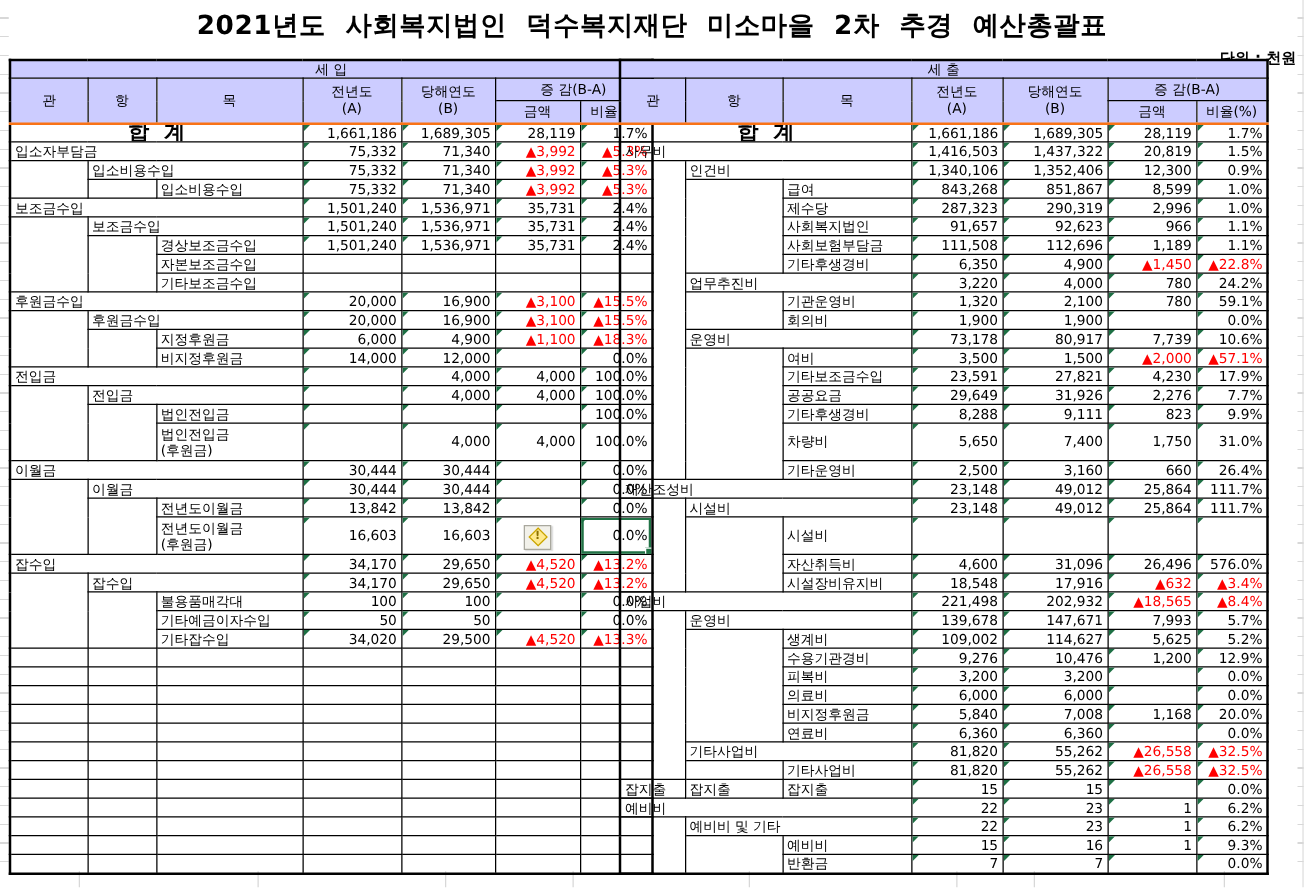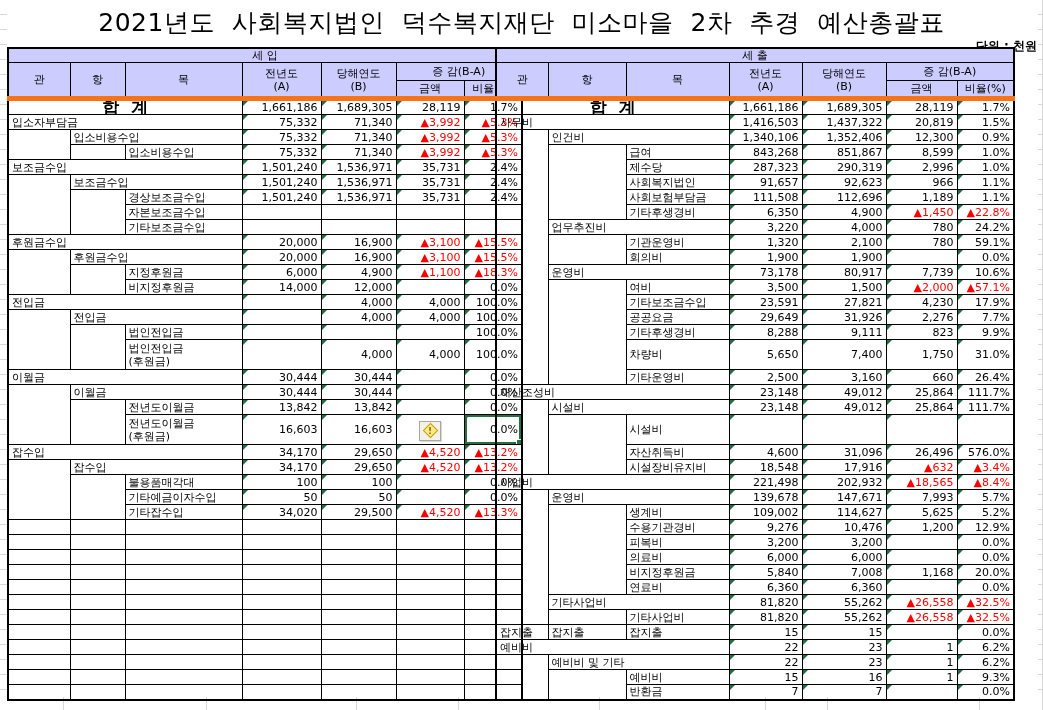--- a/index.html
+++ b/index.html
@@ -1,29 +1,29 @@
 <!DOCTYPE html>
 <html><head>
 <meta charset="utf-8">
 <style>
   html,body{margin:0;padding:0;background:#fff;width:1043px;height:710px;overflow:hidden;
     font-family:"DejaVu Sans","Liberation Sans",sans-serif;}
   .sheet{position:relative;width:1043px;height:710px;background:#fff;}
   
   .gridv{position:absolute;width:1px;background:#d8d8d8;}
   .gridstrip{position:absolute;background:repeating-linear-gradient(to bottom,transparent 0 14px,#d8d8d8 14px 15px);}
-  .title{position:absolute;top:6px;left:0;width:100%;text-align:center;font-size:25px;font-weight:normal;
+  .title{position:absolute;top:6px;left:0;width:100%;text-align:center;font-size:21px;font-weight:bold;
     color:#000;white-space:pre;letter-spacing:0.5px;}
   .unit{position:absolute;top:38px;right:6px;font-size:12px;color:#000;font-weight:bold;}
   table.half{position:absolute;top:47px;border-collapse:collapse;table-layout:fixed;border:2px solid #000;}
   #tbl-rev{left:7px;width:514px;}
   #tbl-exp{left:495px;width:518px;}
   .half th,.half td{border:1px solid #000;padding:0 2px;font-size:11px;color:#000;
     overflow:hidden;white-space:nowrap;vertical-align:middle;box-sizing:border-box;}
-  .half thead{border-bottom:5px solid #f97316;}
+  .half thead{border-bottom:2px solid #f97316;}
   .half thead th{background:#CCCCFF;font-weight:normal;text-align:center;white-space:pre-line;line-height:13px;}
   .half tr.hrow1{height:14px;}
   .half tr.hrow2{height:18px;}
   .half tr.hrow3{height:18px;}
   .half tbody tr{height:15px;}
   .half tbody tr.dbl{height:30px;}
   .half tbody td{position:relative;line-height:13px;}
   td.lbl{text-align:left;padding-left:3px;}
   td.tot{text-align:center;font-weight:bold;font-size:17px;white-space:pre;}
   td.num{text-align:right;padding-right:3px;font-size:11px;}

